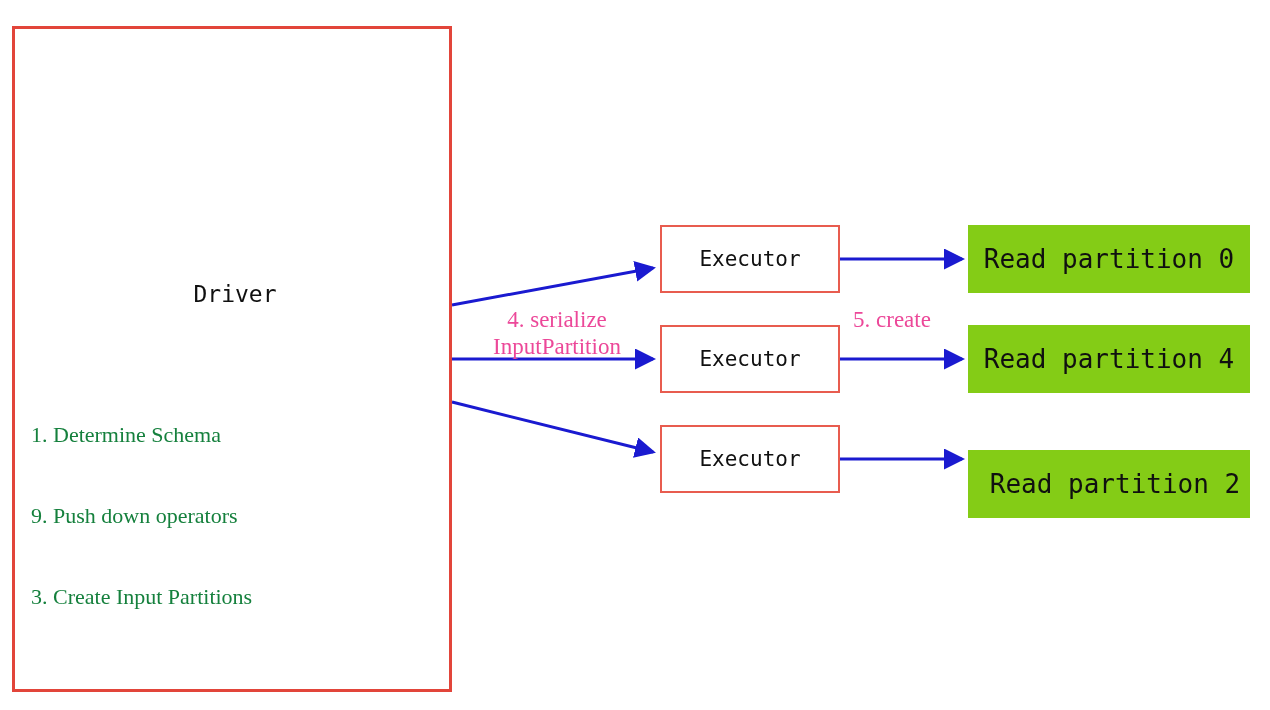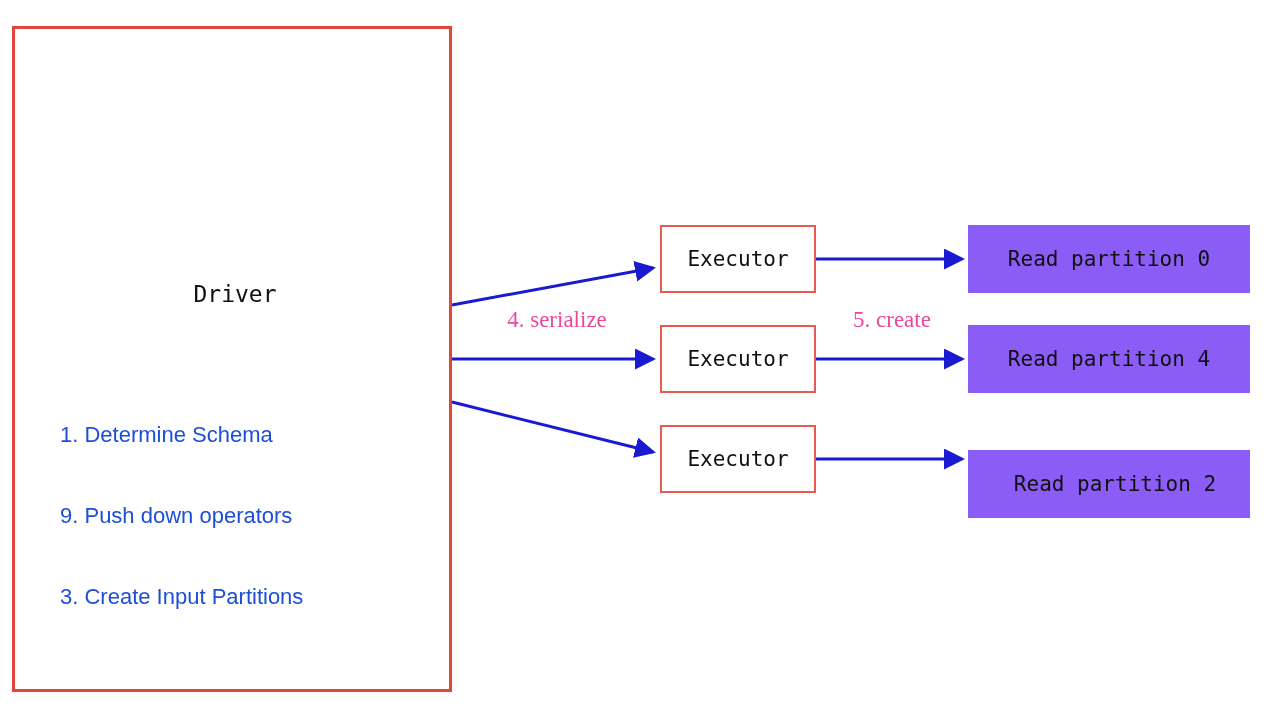--- a/index.html
+++ b/index.html
@@ -44,33 +44,32 @@
     text-align: center;
     font-family: "DejaVu Sans Mono", "Liberation Mono", monospace;
     font-size: 23px;
     color: #101010;
     letter-spacing: 0px;
   }
   .driver-steps {
     position: absolute;
     left: 16px;
     top: 338px;
-    font-family: Liberation Sans, sans-serif;
+    font-family: Liberation Serif, serif;
     font-size: 22px;
     line-height: 27px;
-    color: #1d4ed8;
+    color: #15803d;
     white-space: pre;
-    margin-left: 29px;
   }
   .driver-steps div { white-space: pre; }
 
   
   .executor-box {
     position: absolute;
-    width: 156px;
+    width: 180px;
     height: 68px;
     border: 2px solid #e85c4f;
     background: #ffffff;
     box-sizing: border-box;
     display: flex;
     align-items: center;
     justify-content: center;
     font-family: "DejaVu Sans Mono", "Liberation Mono", monospace;
     font-size: 21px;
     color: #101010;
@@ -78,27 +77,27 @@
   .exec-0 { left: 660px; top: 225px; }
   .exec-1 { left: 660px; top: 325px; }
   .exec-2 { left: 660px; top: 425px; }
 
   
   .partition-box {
     position: absolute;
     left: 968px;
     width: 282px;
     height: 68px;
-    background: #8b5cf6;
+    background: #84cc16;
     box-sizing: border-box;
     display: flex;
     align-items: center;
     justify-content: center;
     font-family: "DejaVu Sans Mono", "Liberation Mono", monospace;
-    font-size: 21px;
+    font-size: 26px;
     color: #101010;
   }
   .part-0 { top: 225px; }
   .part-1 { top: 325px; }
   .part-2 { top: 450px; padding-left: 12px; }
 
   
   .edge-label {
     position: absolute;
     font-family: "Liberation Serif", "DejaVu Serif", serif;
@@ -168,19 +167,20 @@
   </div>
   <div class="partition-box part-1">
     <span>Read partition 4</span>
   </div>
   <div class="partition-box part-2">
     <span>Read partition 2</span>
   </div>
 
   <div class="edge-label label-serialize">
     <div>4. serialize</div>
+    <div>InputPartition</div>
   </div>
 
   <div class="edge-label label-create">
     <div>5. create</div>
   </div>
 
 </div>
 
 </body></html>

